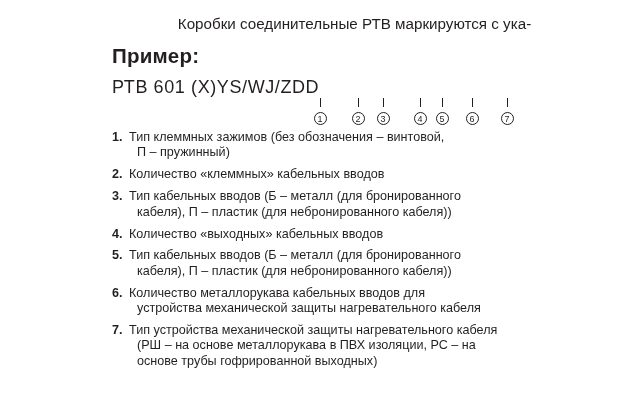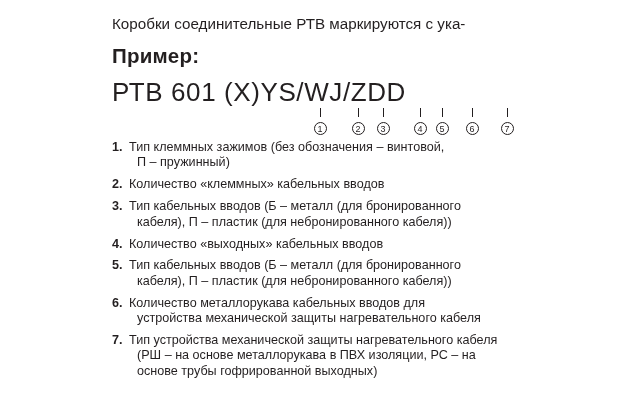--- a/index.html
+++ b/index.html
@@ -28,38 +28,38 @@
     text-justify: inter-word;
     color: #231f20;
     margin: 0;
   }
   .intro .line {
     display: block;
     white-space: nowrap;
   }
   .intro .line.justified {
     display: flex;
-    justify-content: flex-start;
+    justify-content: center;
   }
   .example-block {
     margin-top: 9px;
     display: flex;
     align-items: baseline;
     gap: 9px;
     white-space: nowrap;
     flex-direction: column;
   }
   .example-label {
     font-size: 20.5px;
     font-weight: bold;
     color: #231f20;
     letter-spacing: 0.2px;
   }
   .example-code {
-    font-size: 26px;
+    font-size: 18px;
     color: #231f20;
     letter-spacing: 0.6px;
   }
   .markers {
     position: relative;
     height: 30px;
     margin-left: 0;
   }
   .marker {
     position: absolute;

